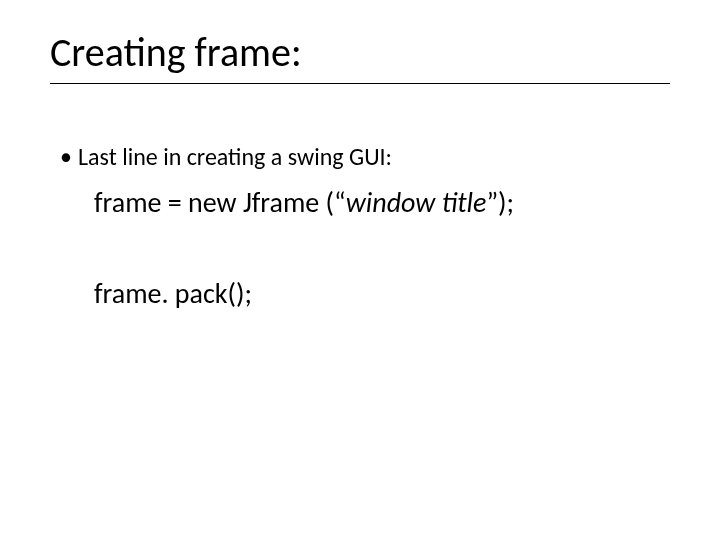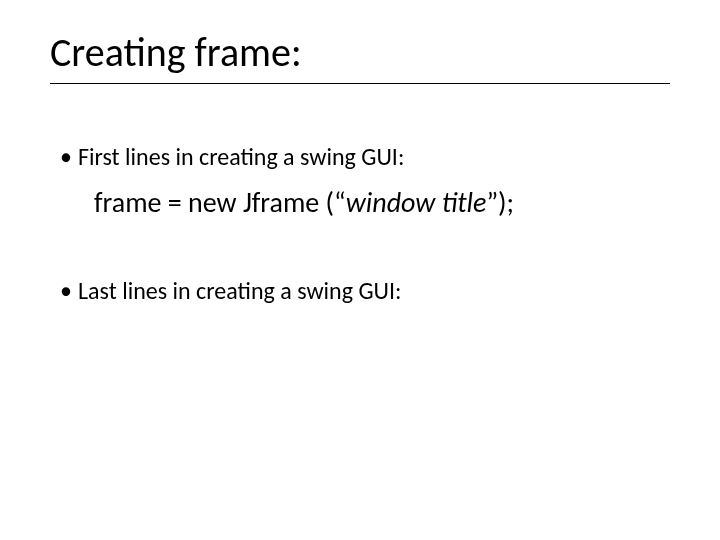--- a/index.html
+++ b/index.html
@@ -56,27 +56,27 @@
 </head>
 <body>
 
 <div class="slide">
   <h1 class="title">Creating frame:</h1>
   <div class="title-underline"></div>
 
   <div class="content">
 
     <div class="section-line">
-      <span class="bullet">•</span><span>First lines in creating a swing GUI:</span>
+      <span class="bullet">•</span><span>Last line in creating a swing GUI:</span>
     </div>
     <div class="code-line">
       <span>frame = new  Jframe (“</span><span class="italic">window title</span><span>”);</span>
     </div>
 
     <div class="gap"></div>
 
-    <div class="section-line">
-      <span class="bullet">•</span><span>Last lines in creating a swing GUI:</span>
+    <div class="code-line">
+      <span>frame. pack();</span>
     </div>
     <div class="gap-small"></div>
 
   </div>
 </div>
 
 </body></html>

